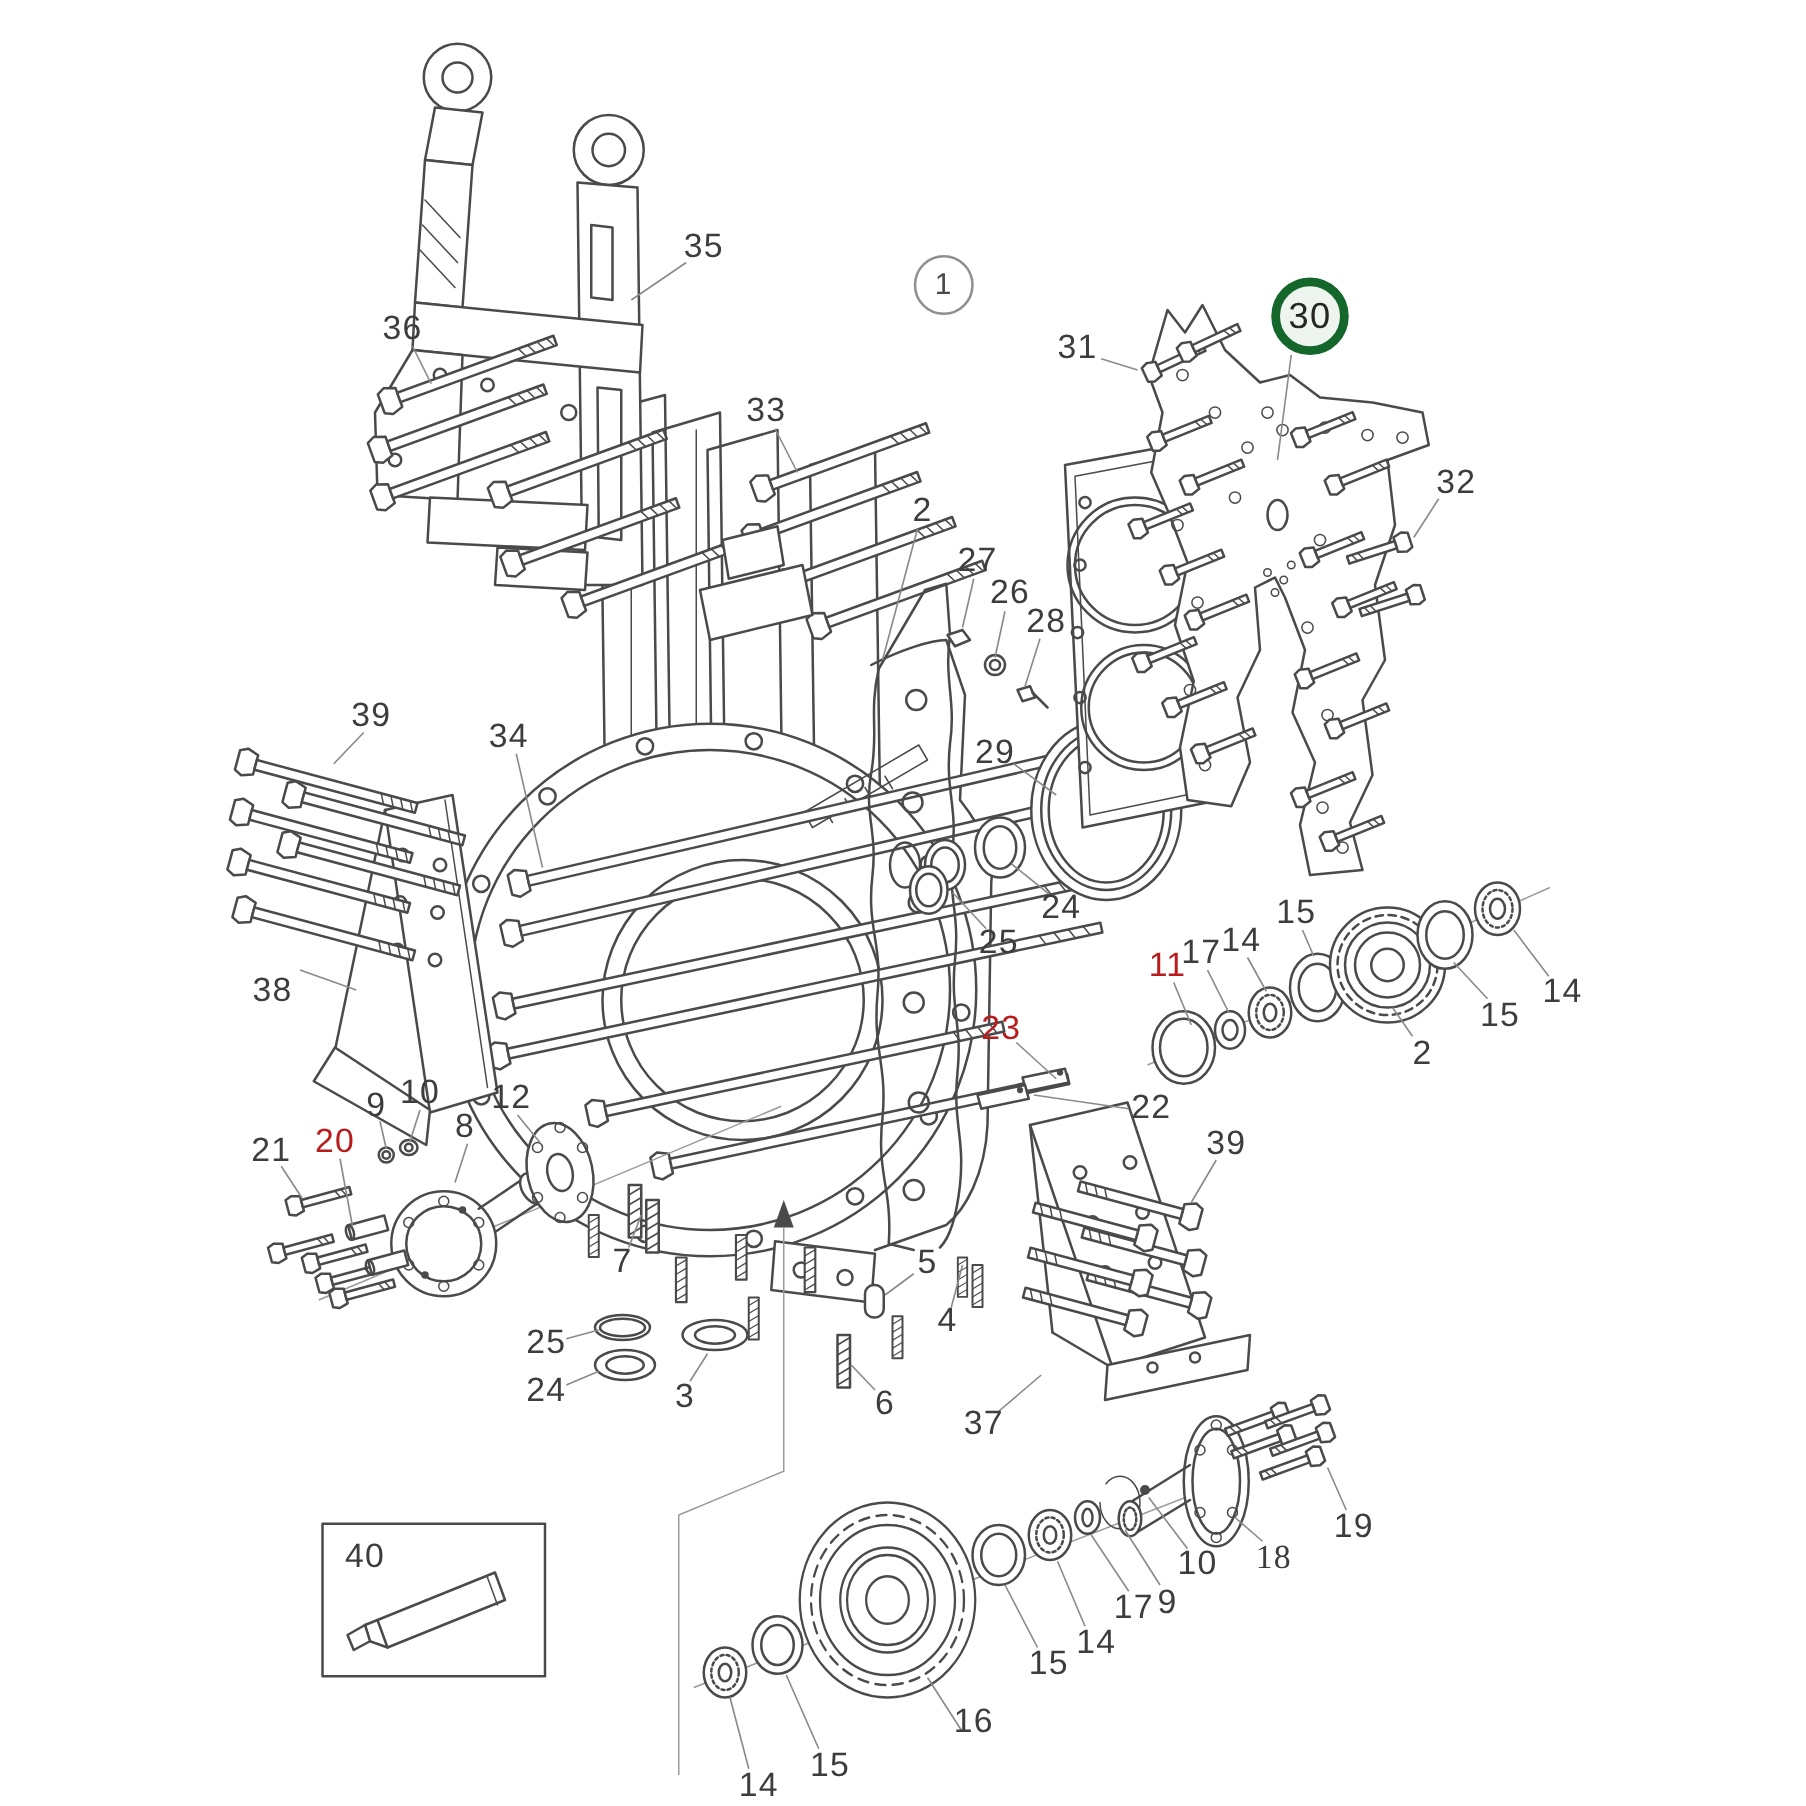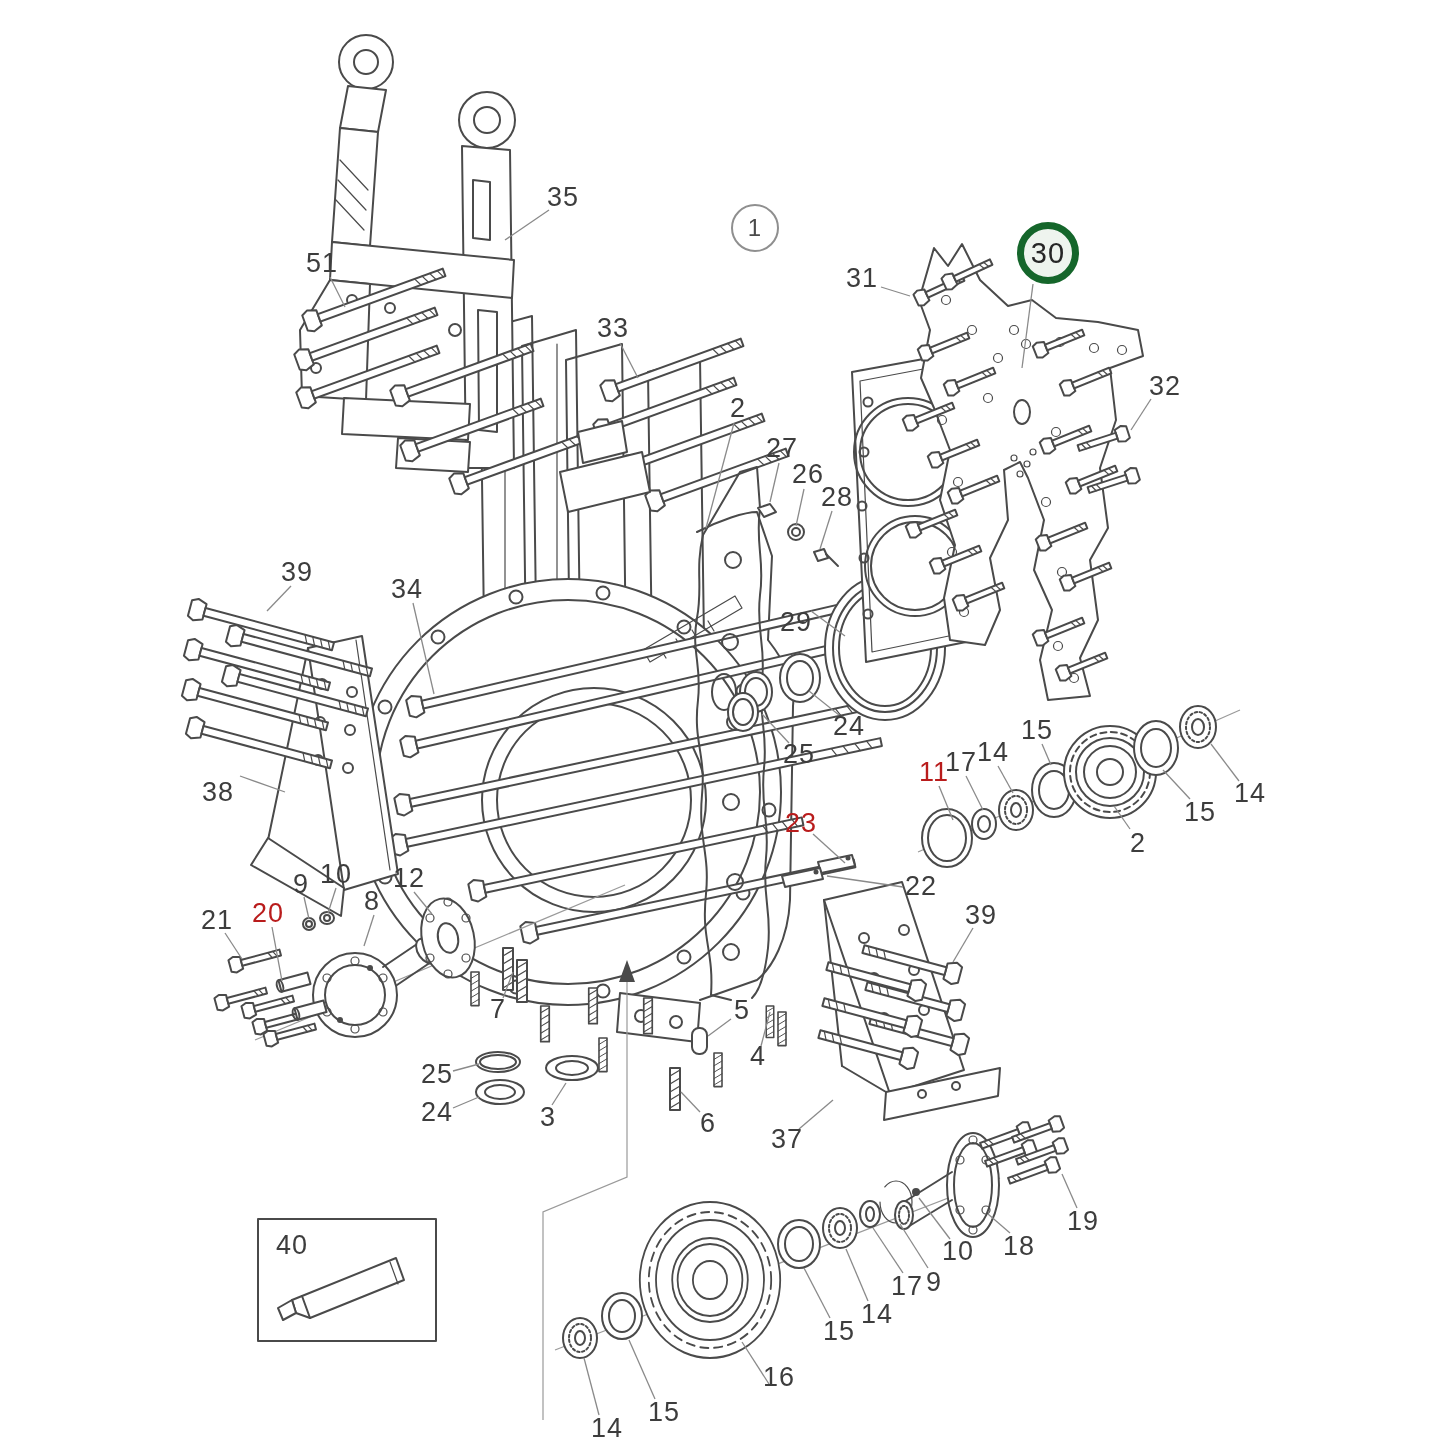--- a/index.html
+++ b/index.html
@@ -516,31 +516,31 @@
       <line x1="868" y1="1301" x2="846" y2="1249" class="leader"></line>
       <line x1="903" y1="1273" x2="873" y2="1228" class="leader"></line>
       <line x1="928" y1="1268" x2="900" y2="1224" class="leader"></line>
       <line x1="950" y1="1239" x2="919" y2="1198" class="leader"></line>
       <line x1="1010" y1="1233" x2="988" y2="1214" class="leader"></line>
       <line x1="1077" y1="1208" x2="1062" y2="1174" class="leader"></line>
     </svg>
 
 <div id="callouts">
       <div class="lbl" style="left: 563px; top: 197px;">35</div>
-      <div class="lbl" style="left: 322px; top: 263px;">51</div>
+      <div class="lbl" style="left: 322px; top: 263px;">36</div>
       <div class="lbl" style="left: 613px; top: 328px;">33</div>
       <div class="lbl circle" style="left: 755px; top: 228px;">1</div>
       <div class="lbl highlight" style="left: 1048px; top: 253px;">30</div>
       <div class="lbl" style="left: 862px; top: 278px;">31</div>
       <div class="lbl" style="left: 1165px; top: 386px;">32</div>
       <div class="lbl" style="left: 738px; top: 408px;">2</div>
       <div class="lbl" style="left: 782px; top: 448px;">27</div>
       <div class="lbl" style="left: 808px; top: 474px;">26</div>
       <div class="lbl" style="left: 837px; top: 497px;">28</div>
-      <div class="lbl" style="left: 796px; top: 602px; margin-top: 20px;">29</div>
+      <div class="lbl" style="left: 796px; top: 602px;">29</div>
       <div class="lbl" style="left: 297px; top: 572px;">39</div>
       <div class="lbl" style="left: 407px; top: 589px;">34</div>
       <div class="lbl" style="left: 218px; top: 768px; margin-top: 24px;">38</div>
       <div class="lbl" style="left: 849px; top: 726px;">24</div>
       <div class="lbl" style="left: 799px; top: 754px;">25</div>
       <div class="lbl muted" style="left: 934px; top: 772px;">11</div>
       <div class="lbl" style="left: 961px; top: 762px;">17</div>
       <div class="lbl" style="left: 993px; top: 752px;">14</div>
       <div class="lbl" style="left: 1037px; top: 730px;">15</div>
       <div class="lbl" style="left: 1138px; top: 843px;">2</div>
@@ -565,17 +565,17 @@
       <div class="lbl" style="left: 787px; top: 1139px;">37</div>
       <div class="lbl" style="left: 292px; top: 1245px;">40</div>
       <div class="lbl" style="left: 779px; top: 1333px; margin-top: 44px;">16</div>
       <div class="lbl" style="left: 664px; top: 1412px;">15</div>
       <div class="lbl" style="left: 607px; top: 1428px;">14</div>
       <div class="lbl" style="left: 839px; top: 1331px;">15</div>
       <div class="lbl" style="left: 877px; top: 1314px;">14</div>
       <div class="lbl" style="left: 907px; top: 1286px;">17</div>
       <div class="lbl" style="left: 934px; top: 1282px;">9</div>
       <div class="lbl" style="left: 958px; top: 1251px;">10</div>
-      <div class="lbl" style="left: 1019px; top: 1246px;">18</div>
+      <div class="lbl" style="left: 1019px; top: 1246px; font-family: Liberation Serif, serif;">18</div>
       <div class="lbl" style="left: 1083px; top: 1221px;">19</div>
     </div>
 
 </div>
 
 </body></html>

